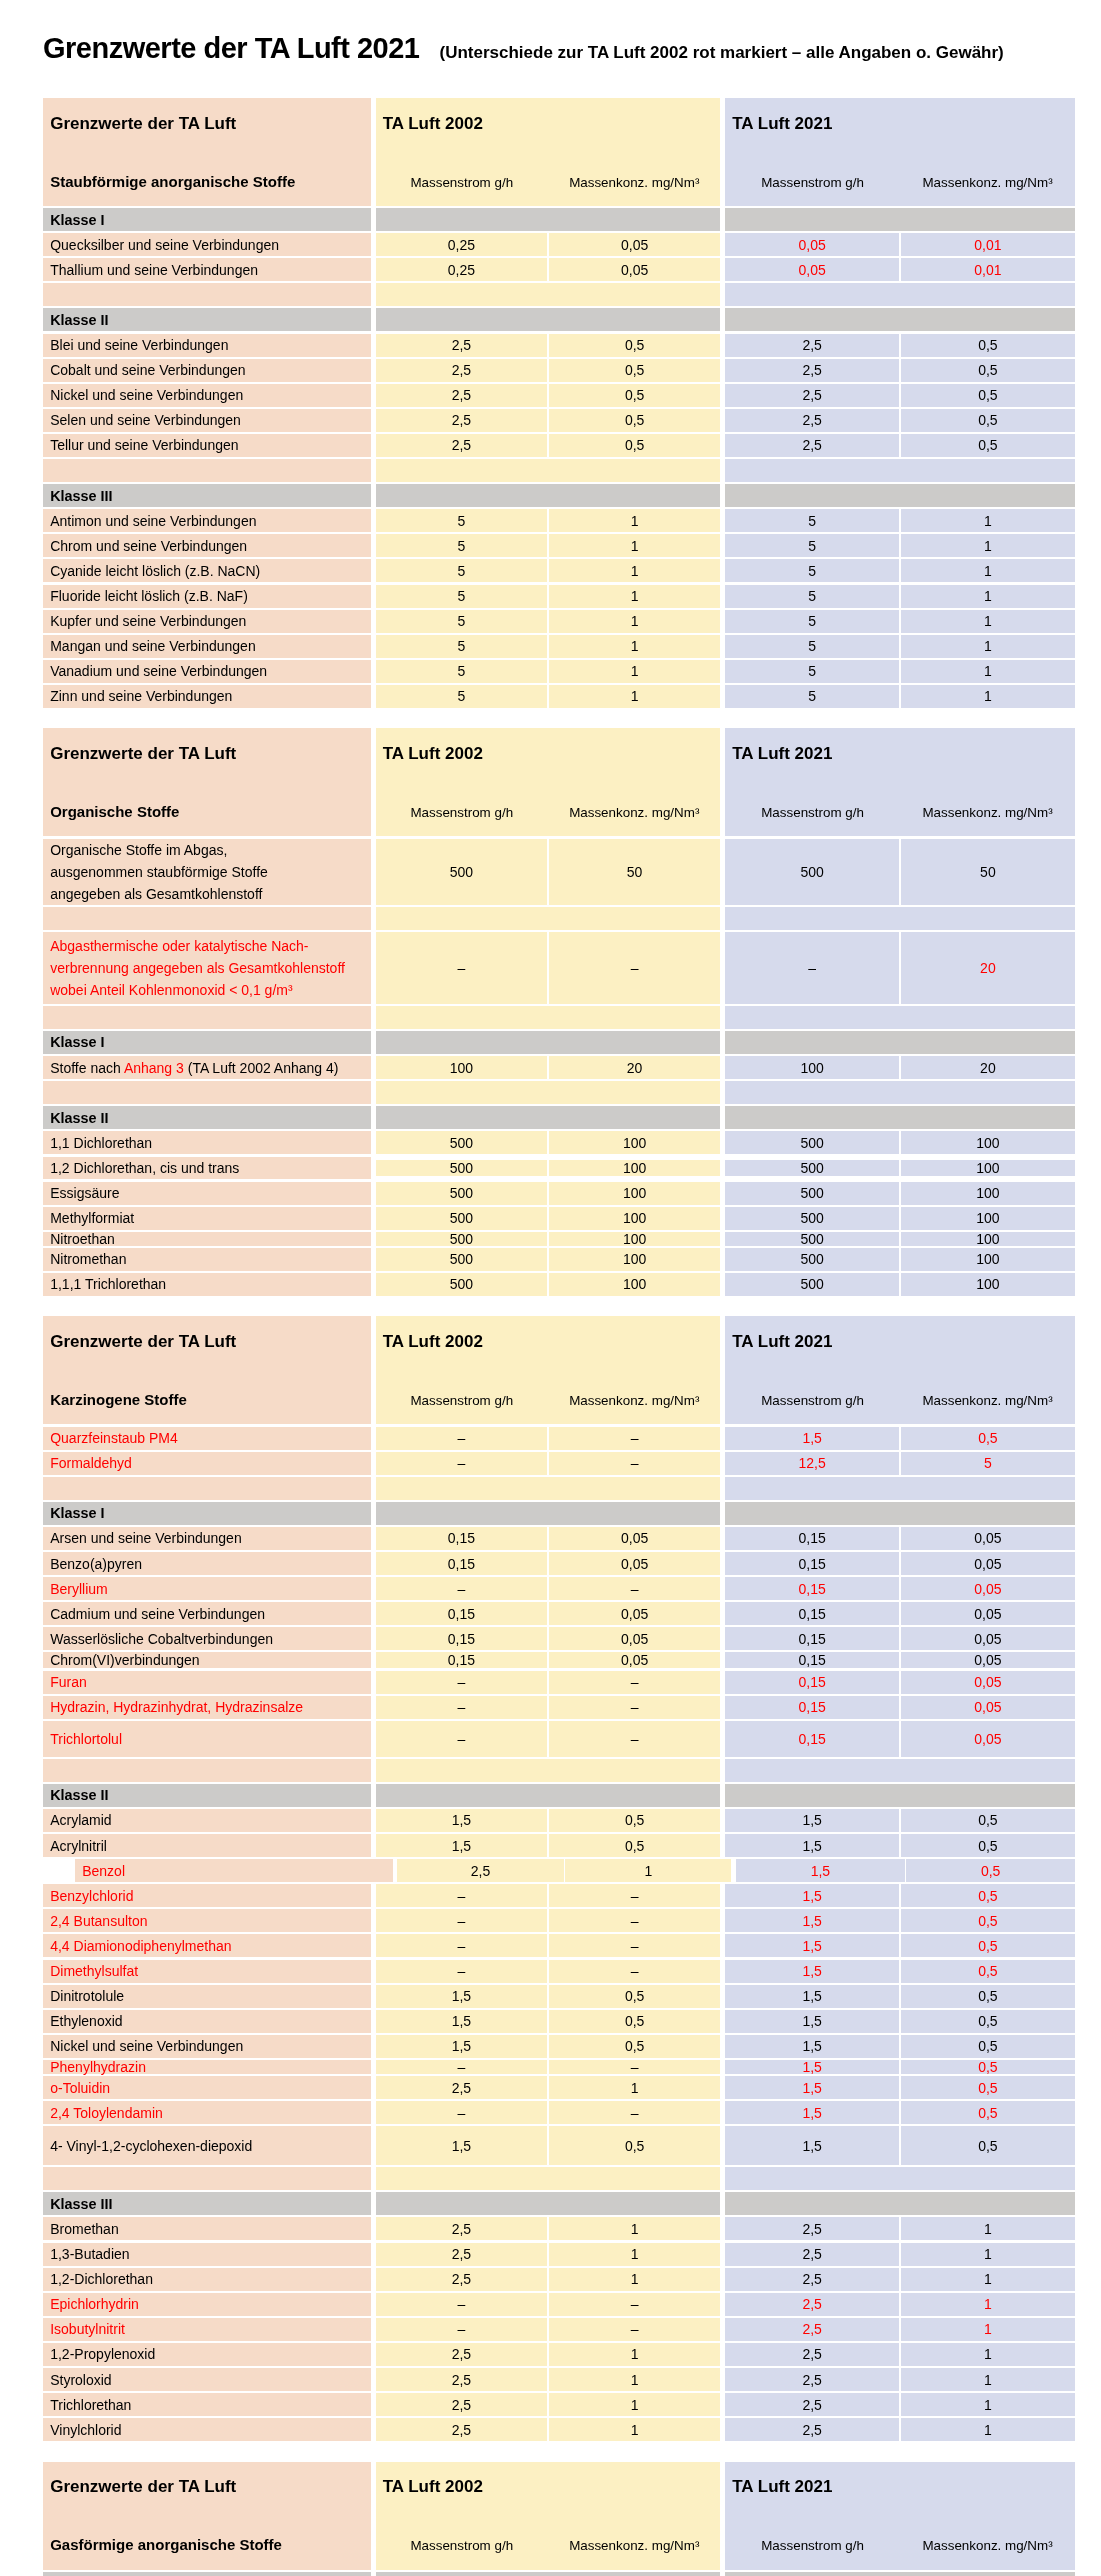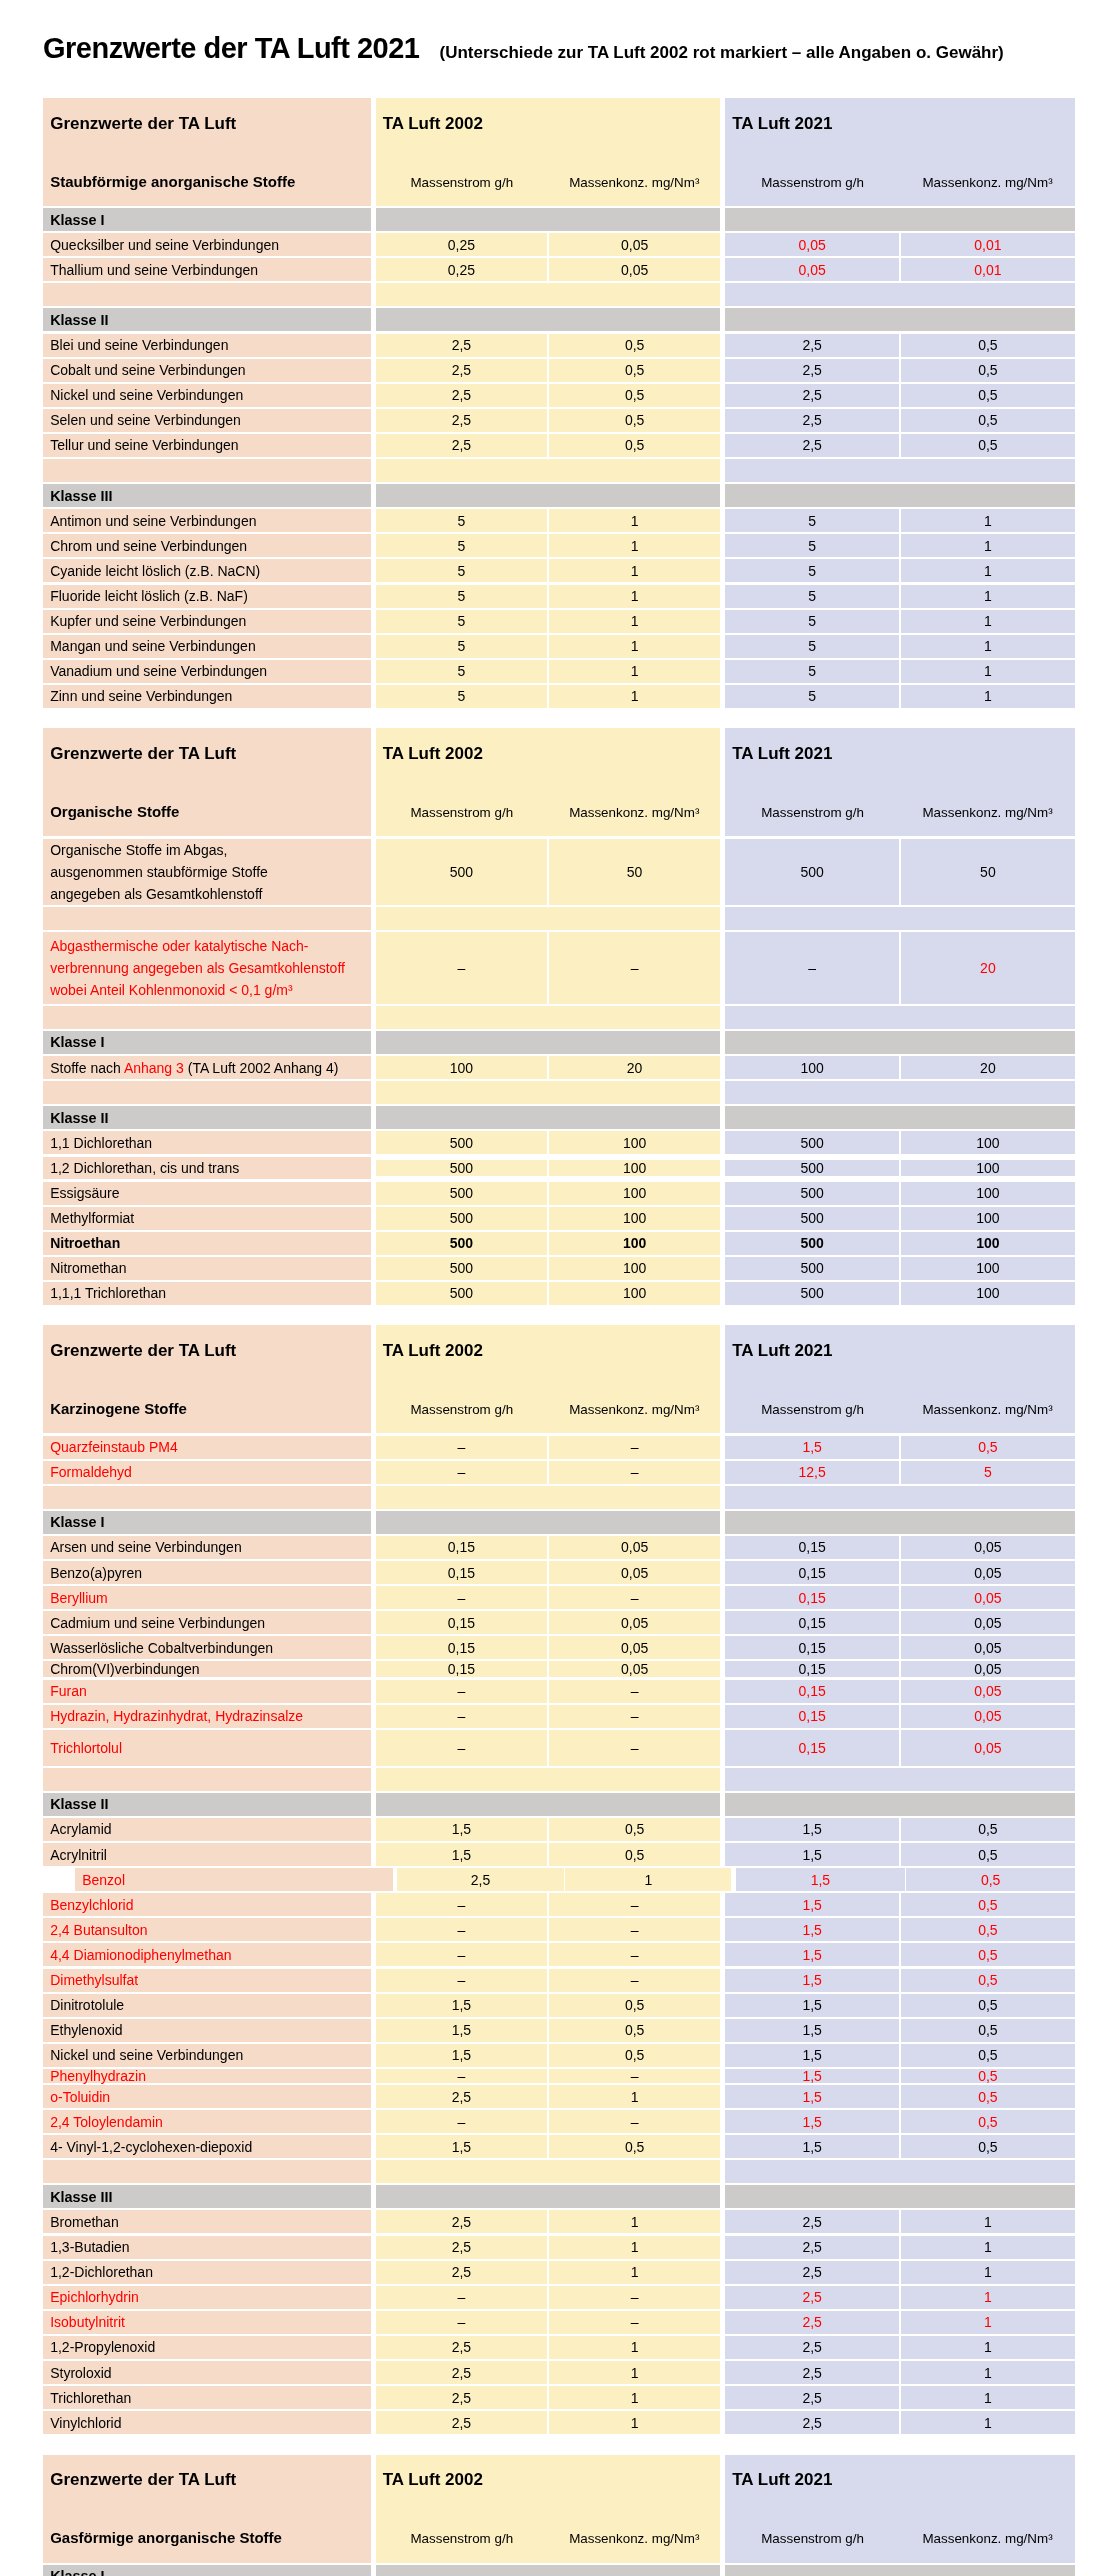--- a/index.html
+++ b/index.html
@@ -435,21 +435,21 @@
           </div>
           <div class="grp bg-0">
             <div class="v bg-y">500</div>
             <div class="v bg-y">100</div>
           </div>
           <div class="grp g21 bg-0">
             <div class="v bg-l">500</div>
             <div class="v bg-l">100</div>
           </div>
         </div>
-        <div class="row" style="height: 23px; font-weight: bold;">
+        <div class="row" style="height: 14px;">
           <div class="c-name bg-p">
             <span class="nm">Nitroethan</span>
           </div>
           <div class="grp bg-0">
             <div class="v bg-y">500</div>
             <div class="v bg-y">100</div>
           </div>
           <div class="grp g21 bg-0">
             <div class="v bg-l">500</div>
             <div class="v bg-l">100</div>
@@ -832,21 +832,21 @@
           </div>
           <div class="grp bg-0">
             <div class="v bg-y">–</div>
             <div class="v bg-y">–</div>
           </div>
           <div class="grp g21 bg-0">
             <div class="v bg-l red">1,5</div>
             <div class="v bg-l red">0,5</div>
           </div>
         </div>
-        <div class="row" style="height: 23px;">
+        <div class="row" style="height: 39px;">
           <div class="c-name bg-p">
             <span class="nm">4- Vinyl-1,2-cyclohexen-diepoxid</span>
           </div>
           <div class="grp bg-0">
             <div class="v bg-y">1,5</div>
             <div class="v bg-y">0,5</div>
           </div>
           <div class="grp g21 bg-0">
             <div class="v bg-l">1,5</div>
             <div class="v bg-l">0,5</div>

